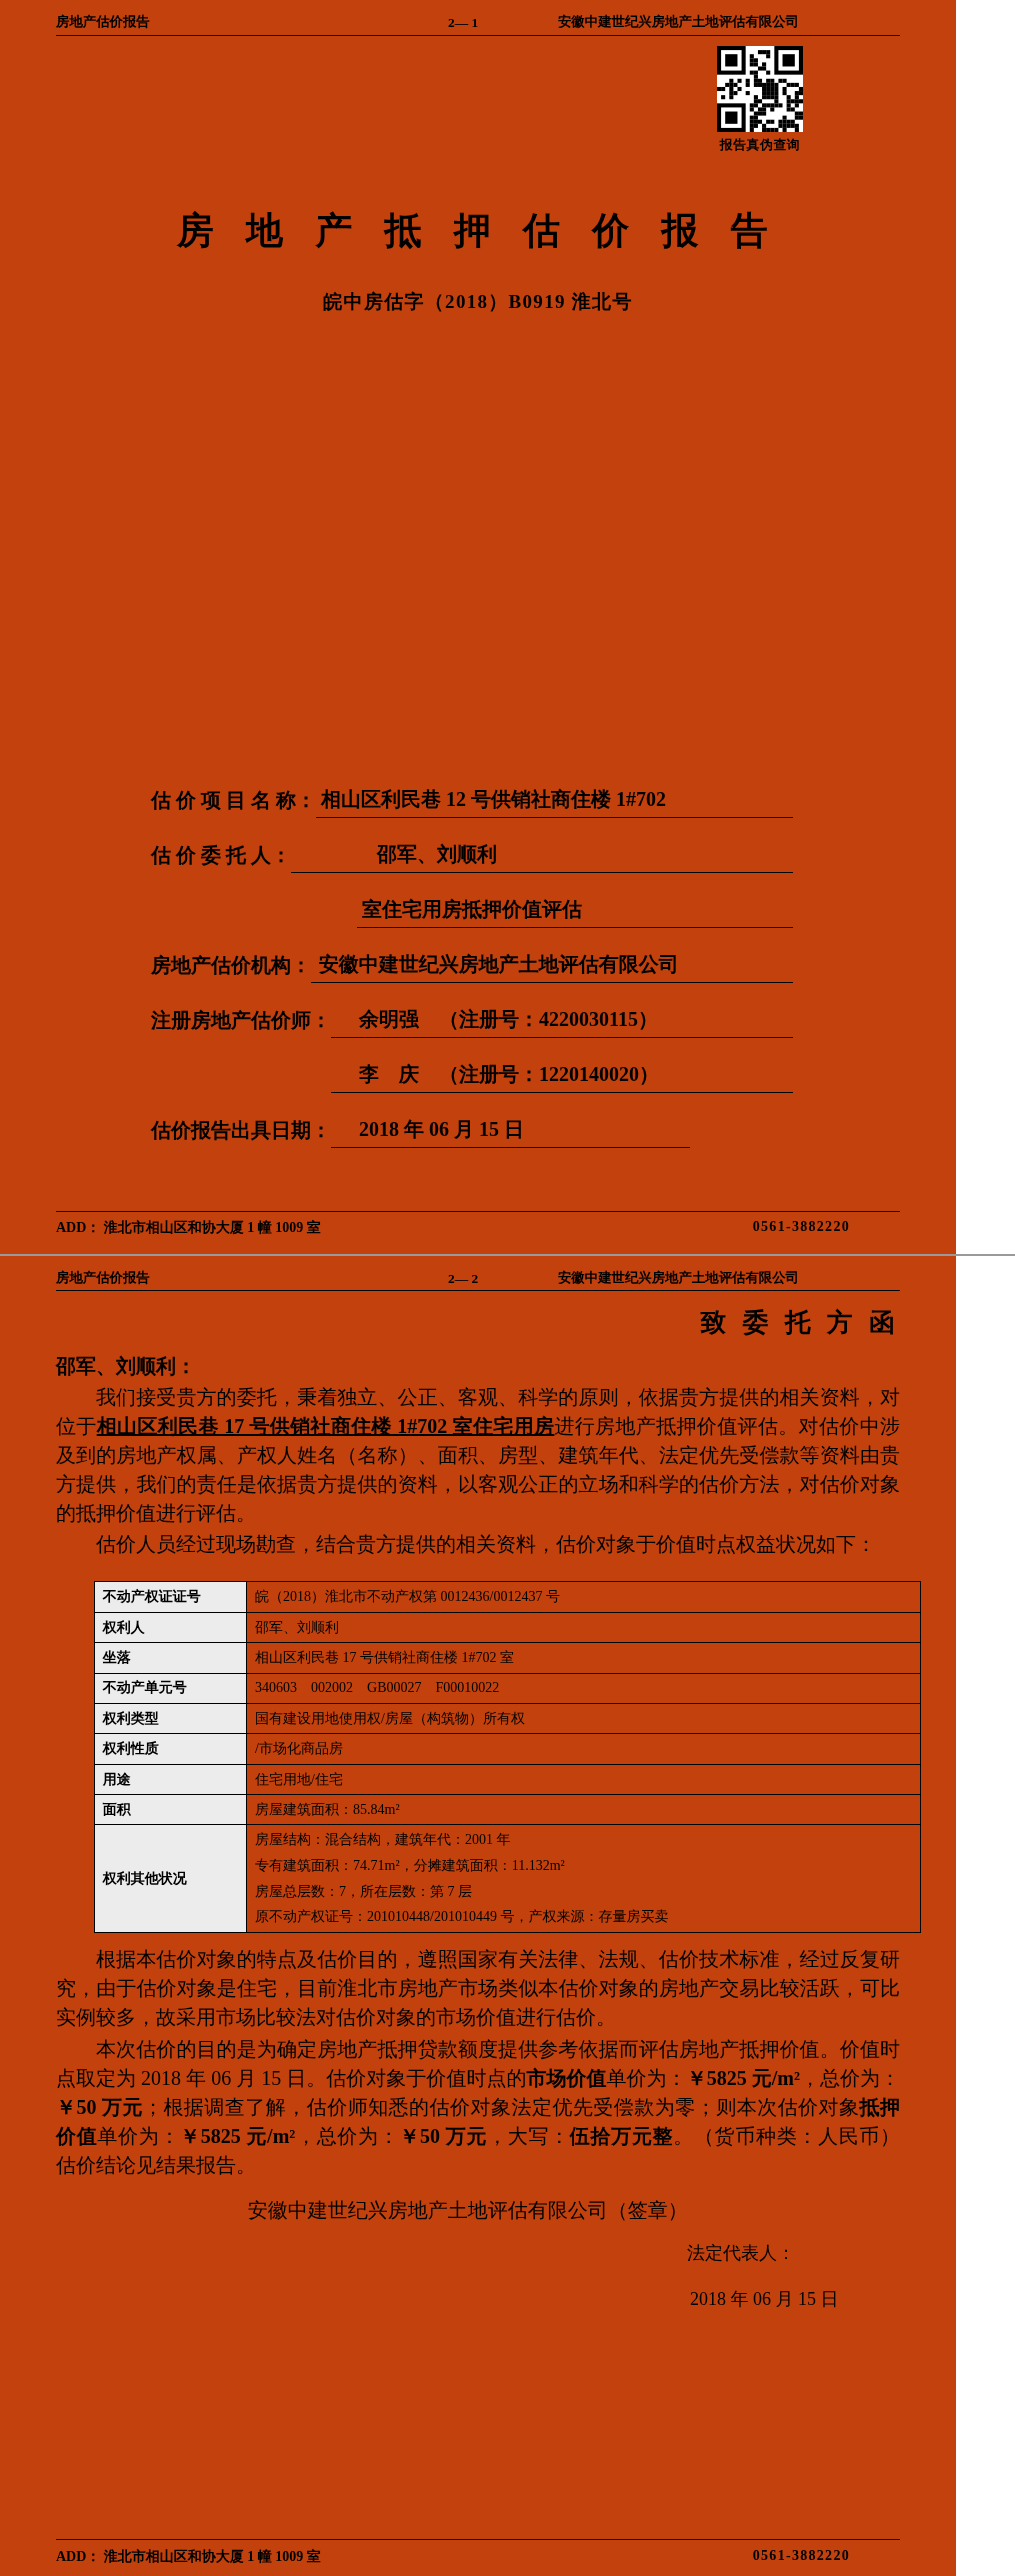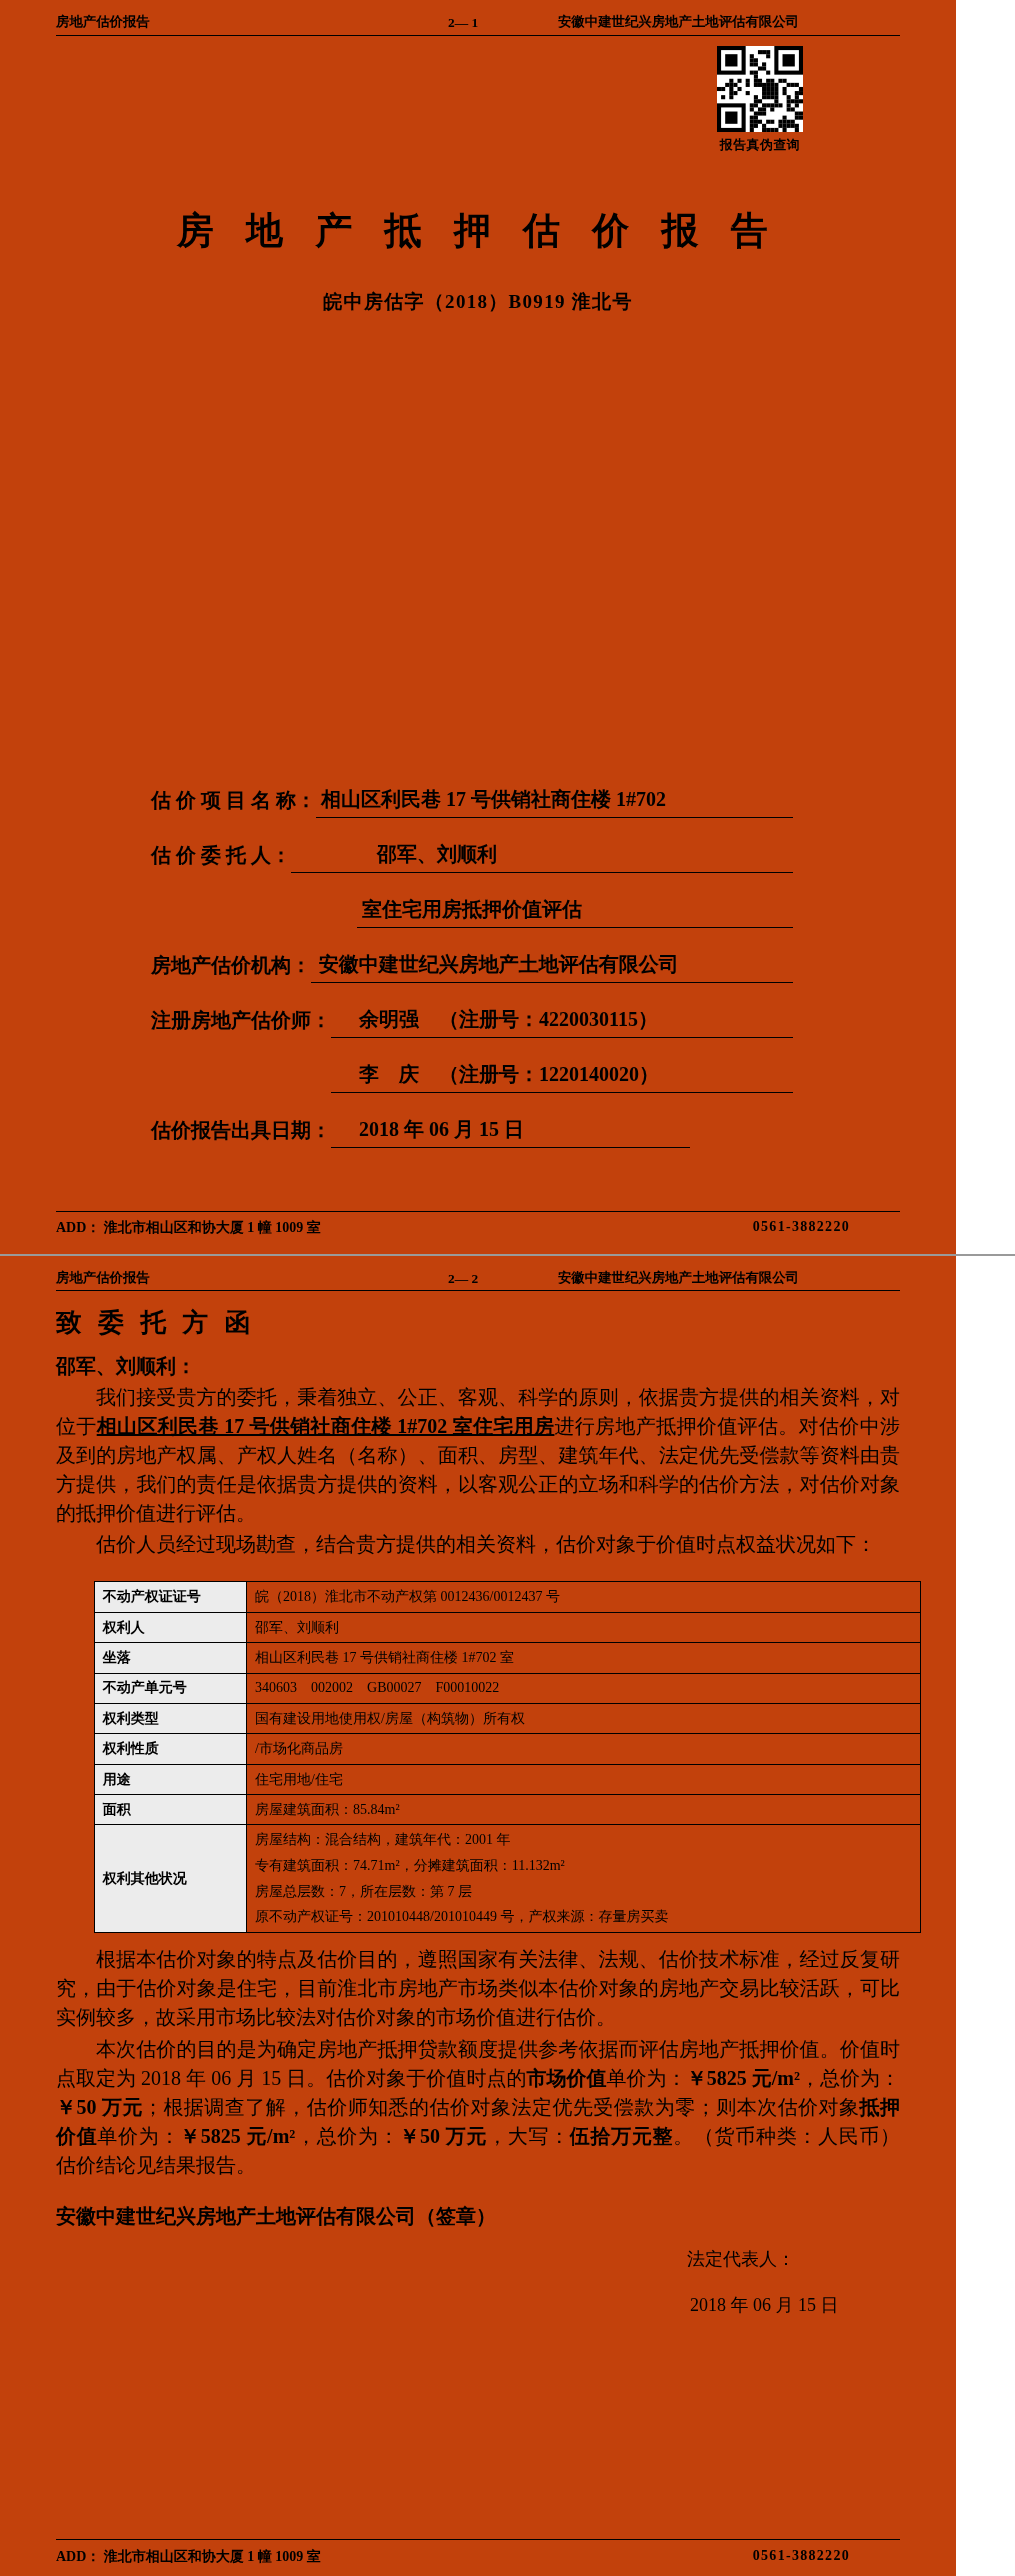--- a/index.html
+++ b/index.html
@@ -32,31 +32,31 @@
   .form-spacer{flex:none;}
   .sp-project{width:206px;}
   .sp-appraiser{width:180px;}
   .form-value{flex:1;border-bottom:1.3px solid #000;padding:0 2.6px 3.8px 5.1px;white-space:nowrap;}
   .pad-client{padding-left:86px;}
   .pad-sm{padding-left:7.7px;}
   .pad-md{padding-left:28px;}
   .date-width{flex:none;width:328px;}
 
   
-  .letter-title{margin:14px 0 0;font-size:25.6px;font-weight:bold;text-align:left;letter-spacing:5.1px;}
+  .letter-title{margin:14px 0 0;font-size:25.6px;font-weight:bold;text-align:right;letter-spacing:5.1px;}
   .salutation{margin-top:12.8px;font-size:20px;font-weight:bold;}
   .para{margin:2.6px 0 0;font-size:20px;line-height:29px;text-align:justify;text-indent:40px;}
   .para-gap{margin-top:12.8px;}
   .run-b{font-weight:bold;}
   .run-u{text-decoration:underline;}
   .rights-table{margin:22px 0 0 38px;border-collapse:collapse;width:827px;font-size:14px;}
   .rights-table td{border:1.3px solid #000;padding:1.9px 7.7px;line-height:25.6px;vertical-align:middle;}
   .cell-label{width:136px;font-weight:bold;background:#ececec;}
   .cell-value{white-space:pre-line;}
-  .sig-company{margin-top:23px;font-size:20px;font-weight:bold;text-align:left;padding-right:20.5px;}
+  .sig-company{margin-top:17px;font-size:20px;font-weight:normal;text-align:center;padding-right:20.5px;}
   .sig-rep{margin-top:16.6px;margin-left:631px;font-size:18px;}
   .sig-date{margin-top:22px;margin-left:634px;font-size:18px;}
 </style>
 </head>
 <body>
 
 <div class="page page1">
   <div class="inner">
     <header class="doc-header">
       <span class="hdr-left">房地产估价报告</span>
@@ -210,21 +210,21 @@
       </svg>
       <div class="qr-caption">报告真伪查询</div>
     </div>
 
     <h1 class="cover-title">房 地 产 抵 押 估 价 报 告</h1>
     <div class="report-no">皖中房估字（2018）B0919 淮北号</div>
 
     <div class="cover-form">
       <div class="form-row">
         <span class="form-label">估 价 项 目 名 称：</span>
-        <span class="form-value">相山区利民巷 17 号供销社商住楼 1#702</span>
+        <span class="form-value">相山区利民巷 12 号供销社商住楼 1#702</span>
       </div>
       <div class="form-row">
         <span class="form-label">估 价 委 托 人：</span>
         <span class="form-value pad-client">邵军、刘顺利</span>
       </div>
       <div class="form-row">
         <span class="form-spacer sp-project"></span>
         <span class="form-value">室住宅用房抵押价值评估</span>
       </div>
       <div class="form-row">

